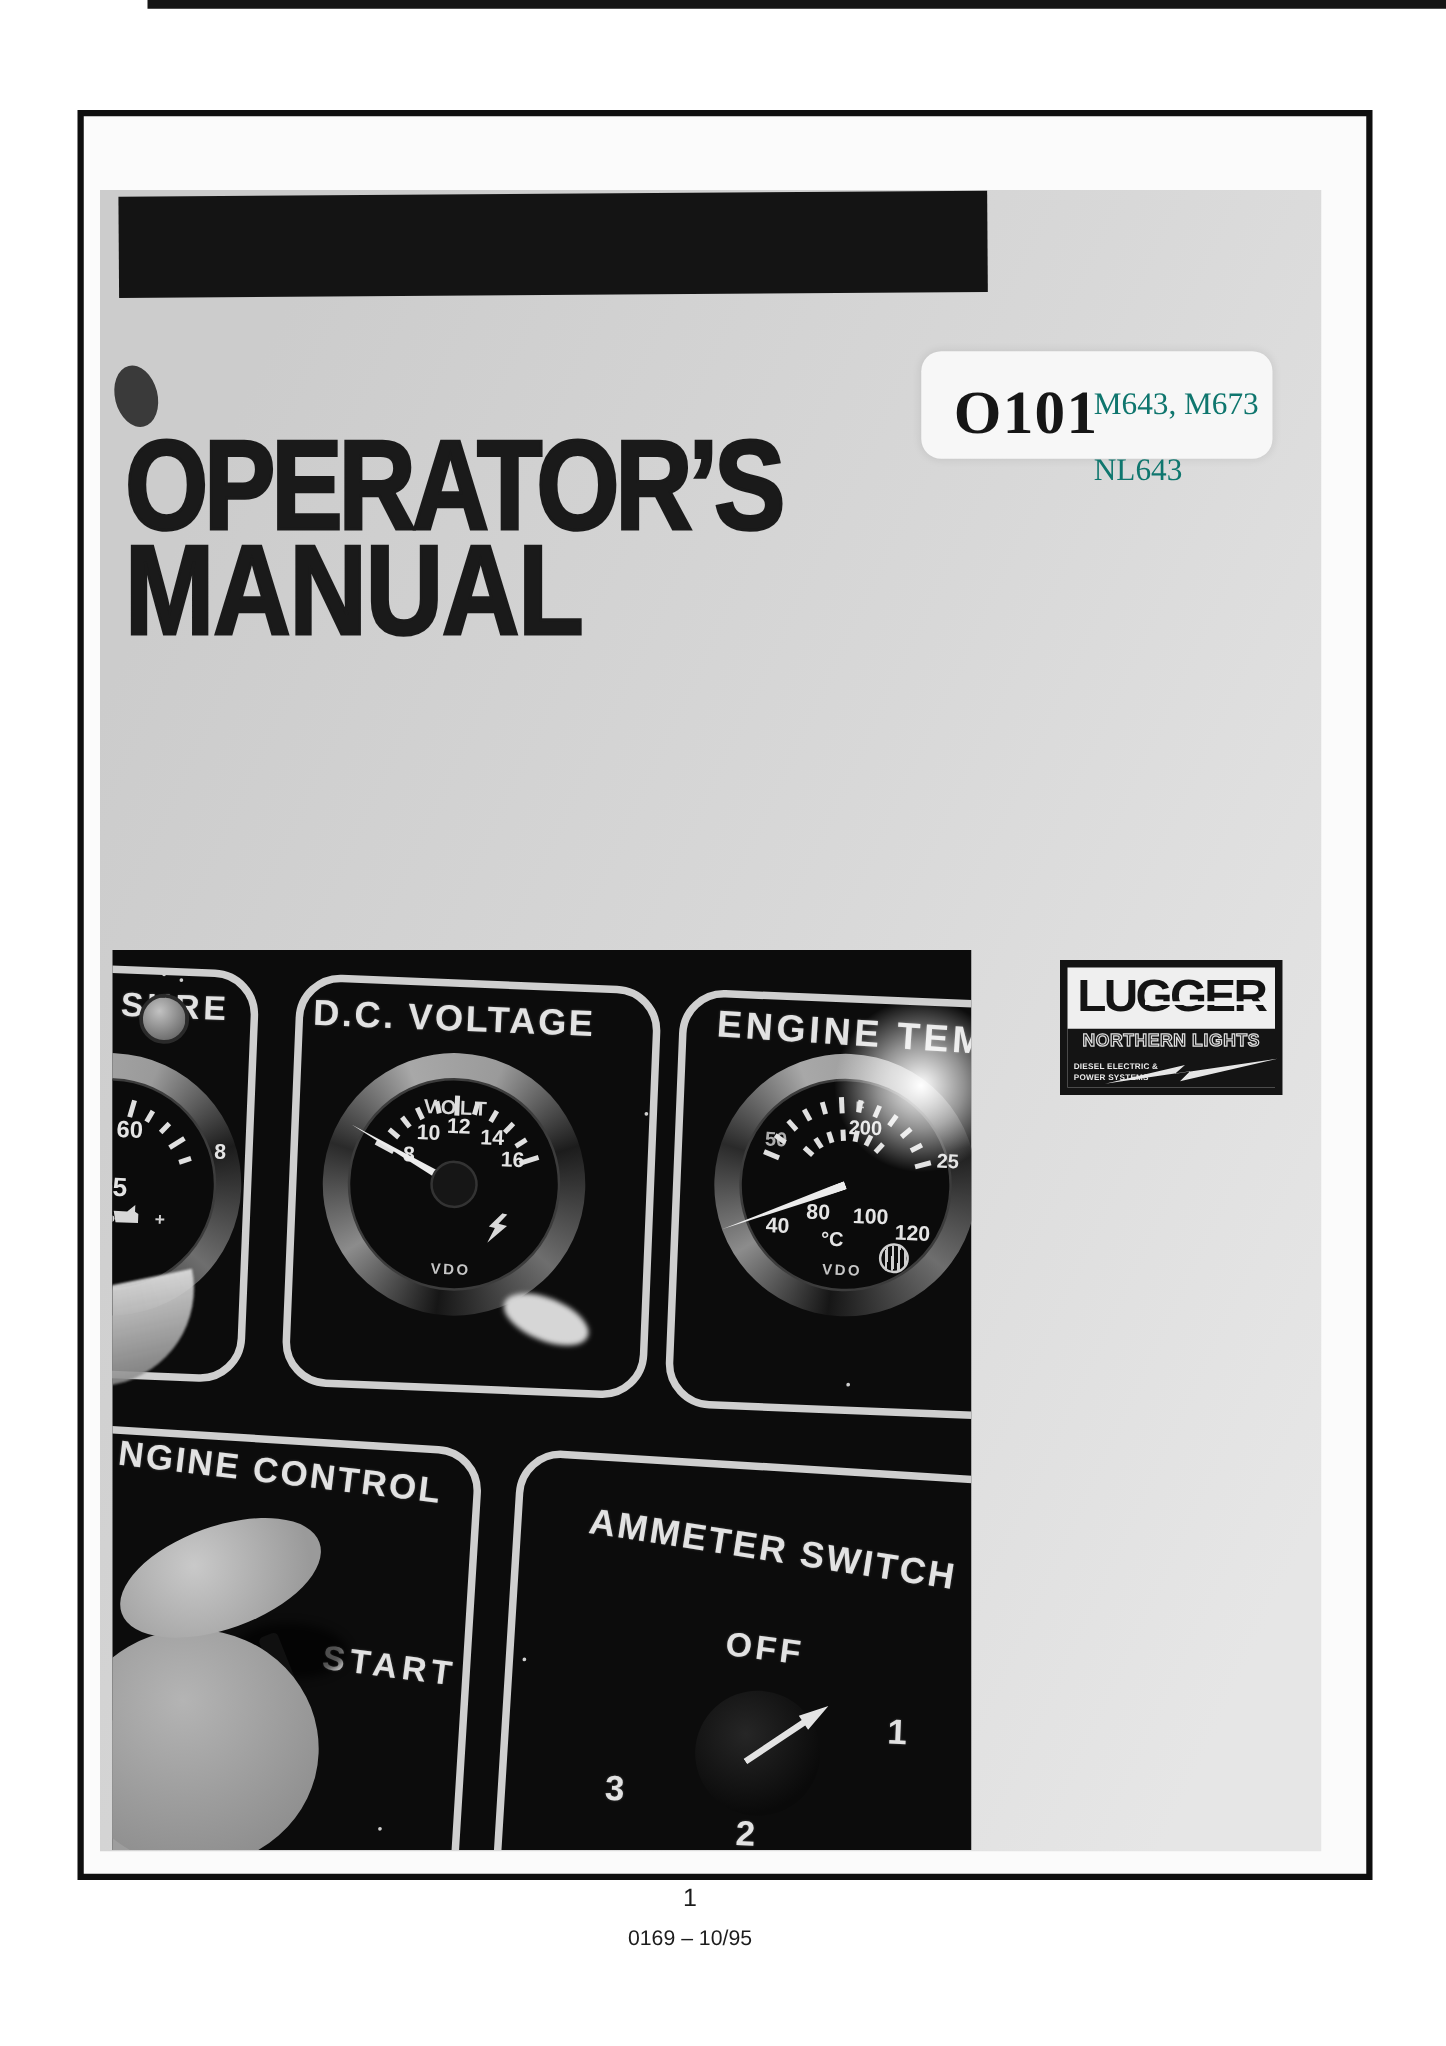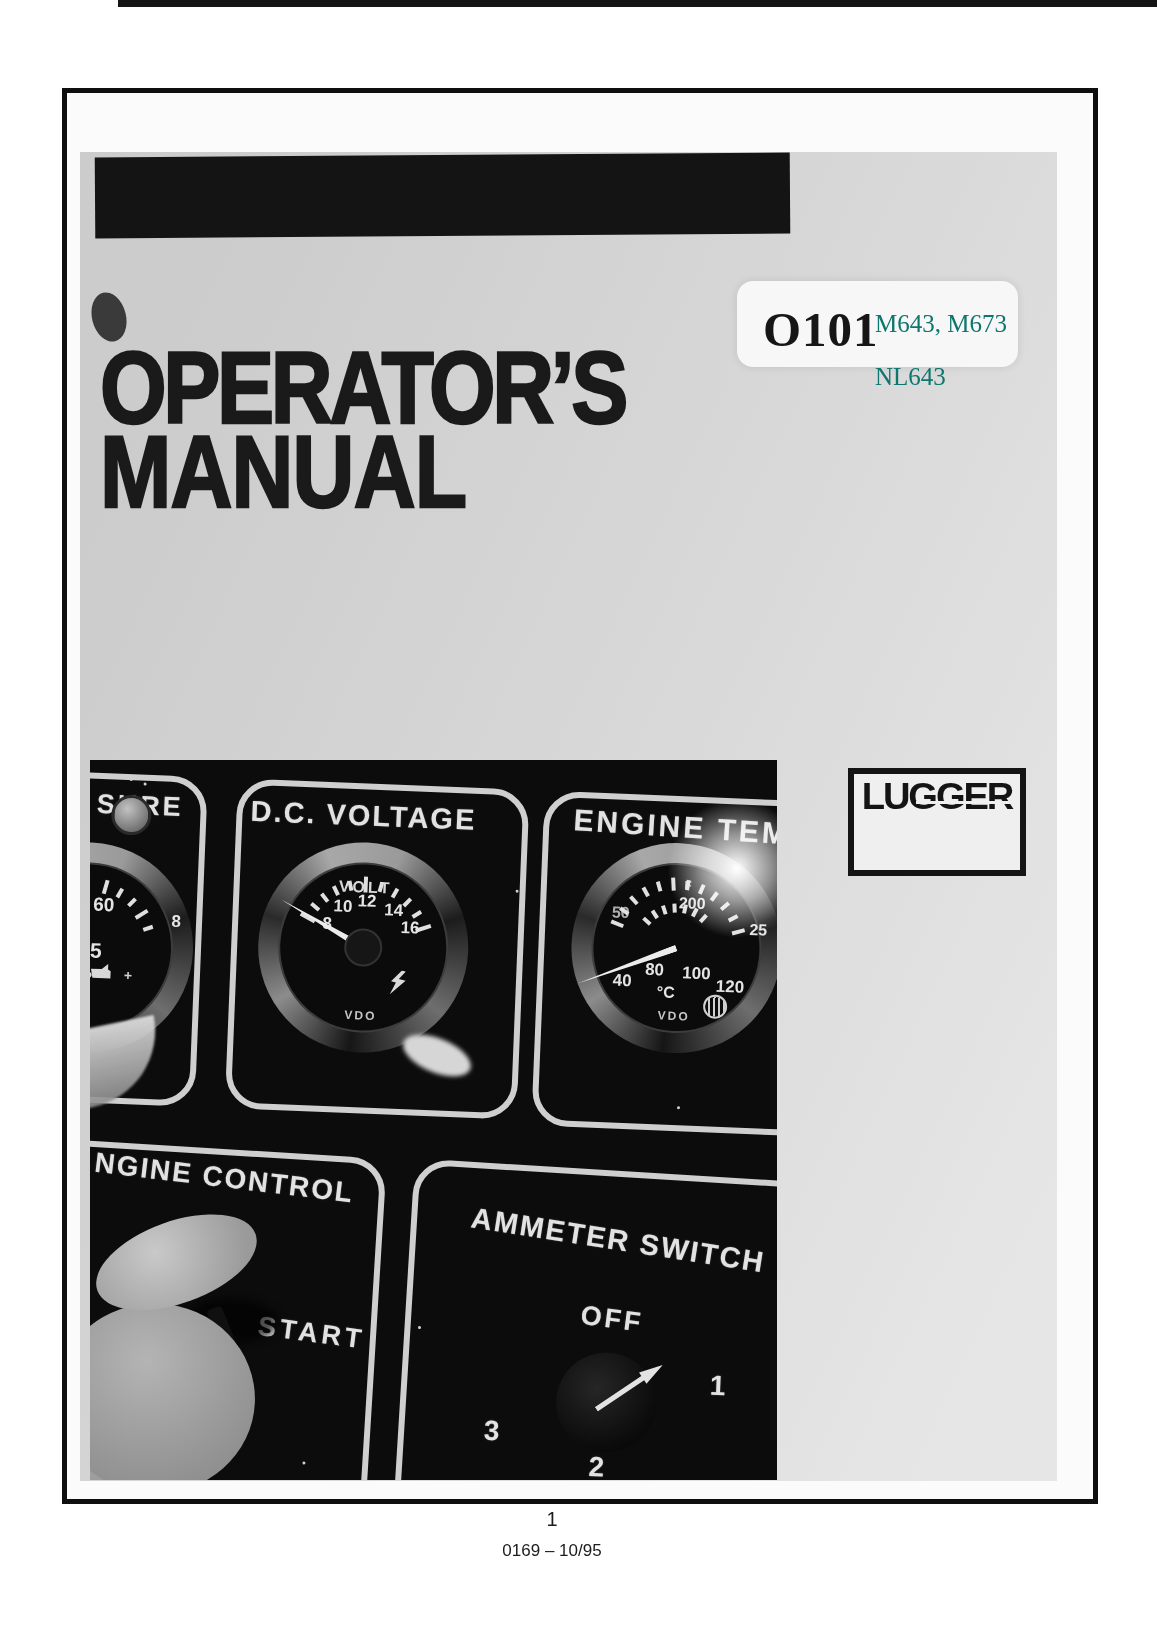--- a/index.html
+++ b/index.html
@@ -88,20 +88,30 @@
   <span class="abs code">O101</span>
   <span class="abs models">
     <span style="display:block;">M643, M673</span>
     <span style="display:block;margin-top:24px;">NL643</span>
   </span>
 </div>
 
 <div class="abs logo">
   <div class="abs logo-brand">LUGGER</div>
   <div class="abs logo-slit"></div>
+  <div class="abs logo-low">
+    <div class="abs logo-name">NORTHERN LIGHTS</div>
+    <svg class="abs logo-bolt" width="142" height="24" viewBox="0 0 142 24">
+      <path d="M2 22 L66 7 L58 14 L140 2 L62 20 L70 12 Z" fill="#e6e6e6"></path>
+    </svg>
+    <div class="abs logo-tag">
+      <span style="display:block;">DIESEL ELECTRIC &amp;</span>
+      <span style="display:block;">POWER SYSTEMS</span>
+    </div>
+  </div>
 </div>
 
 <div class="abs photo">
   <div class="abs prot">
 
     <div class="abs cell" style="left:-100px;top:20px;width:218px;height:330px;"></div>
     <div class="abs cell" style="left:148px;top:20px;width:292px;height:330px;"></div>
     <div class="abs cell" style="left:455px;top:20px;width:400px;height:335px;"></div>
 
     <div class="abs cell" style="left:-100px;top:390px;width:408px;height:400px;transform:rotate(1.2deg);"></div>

